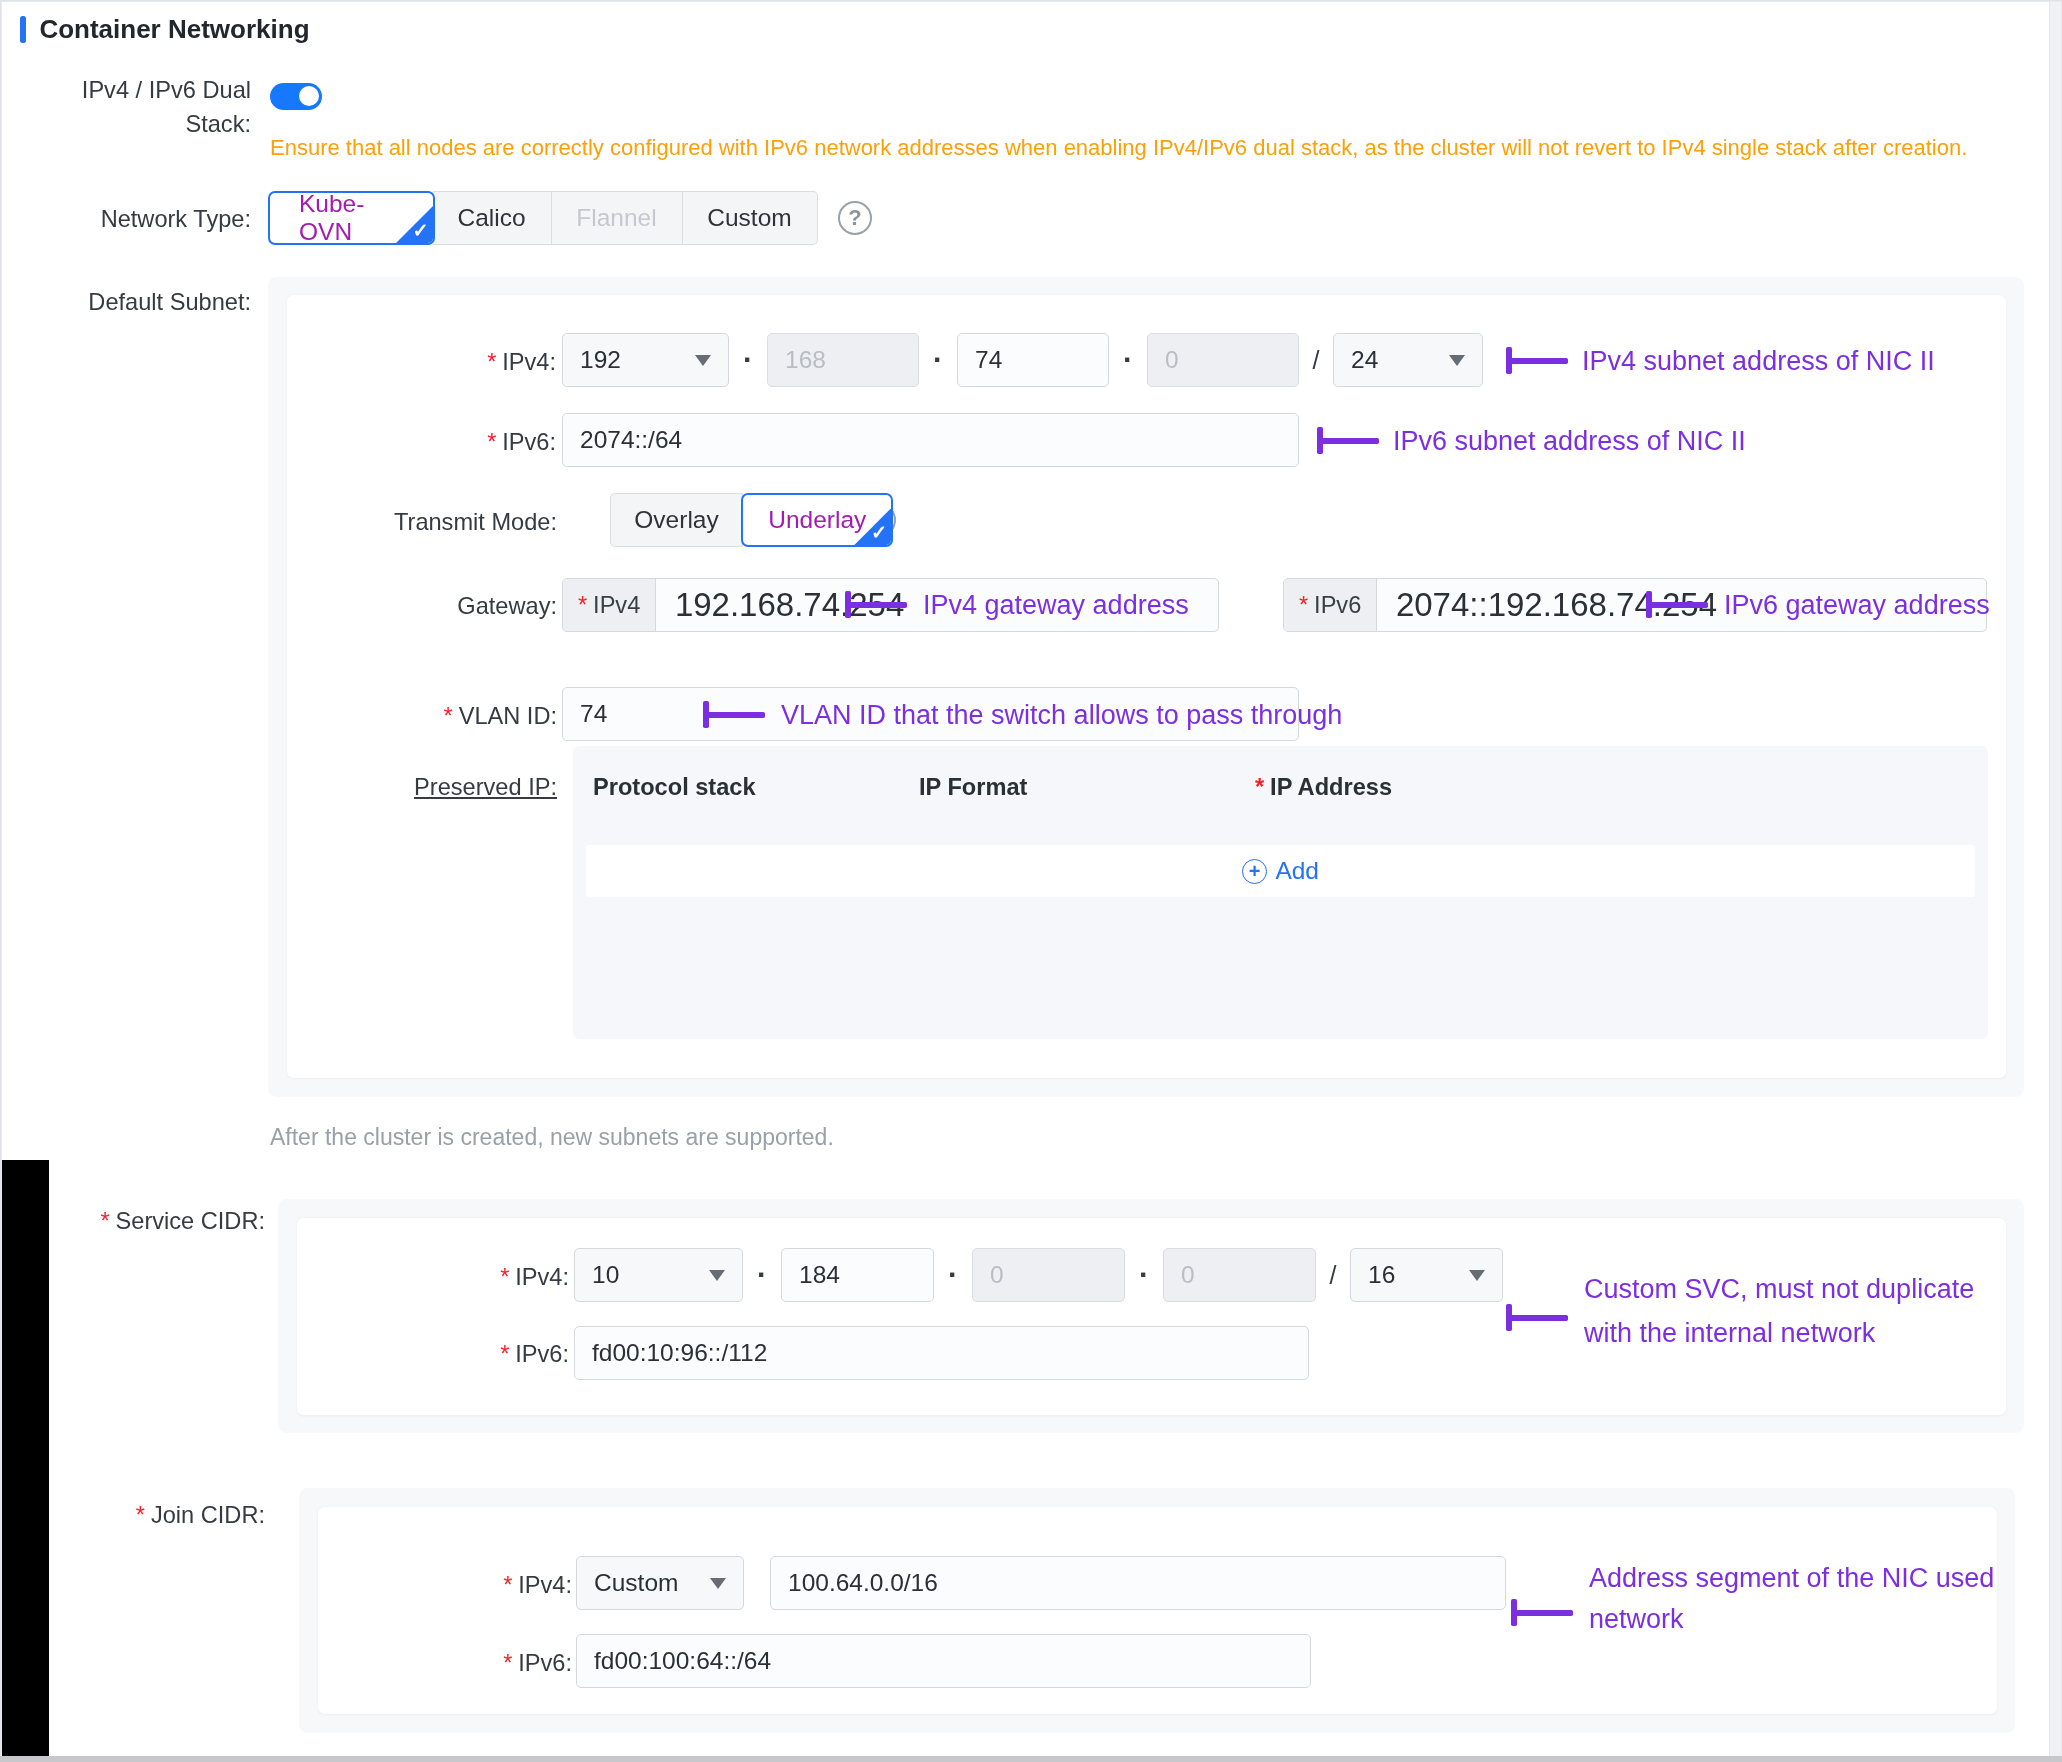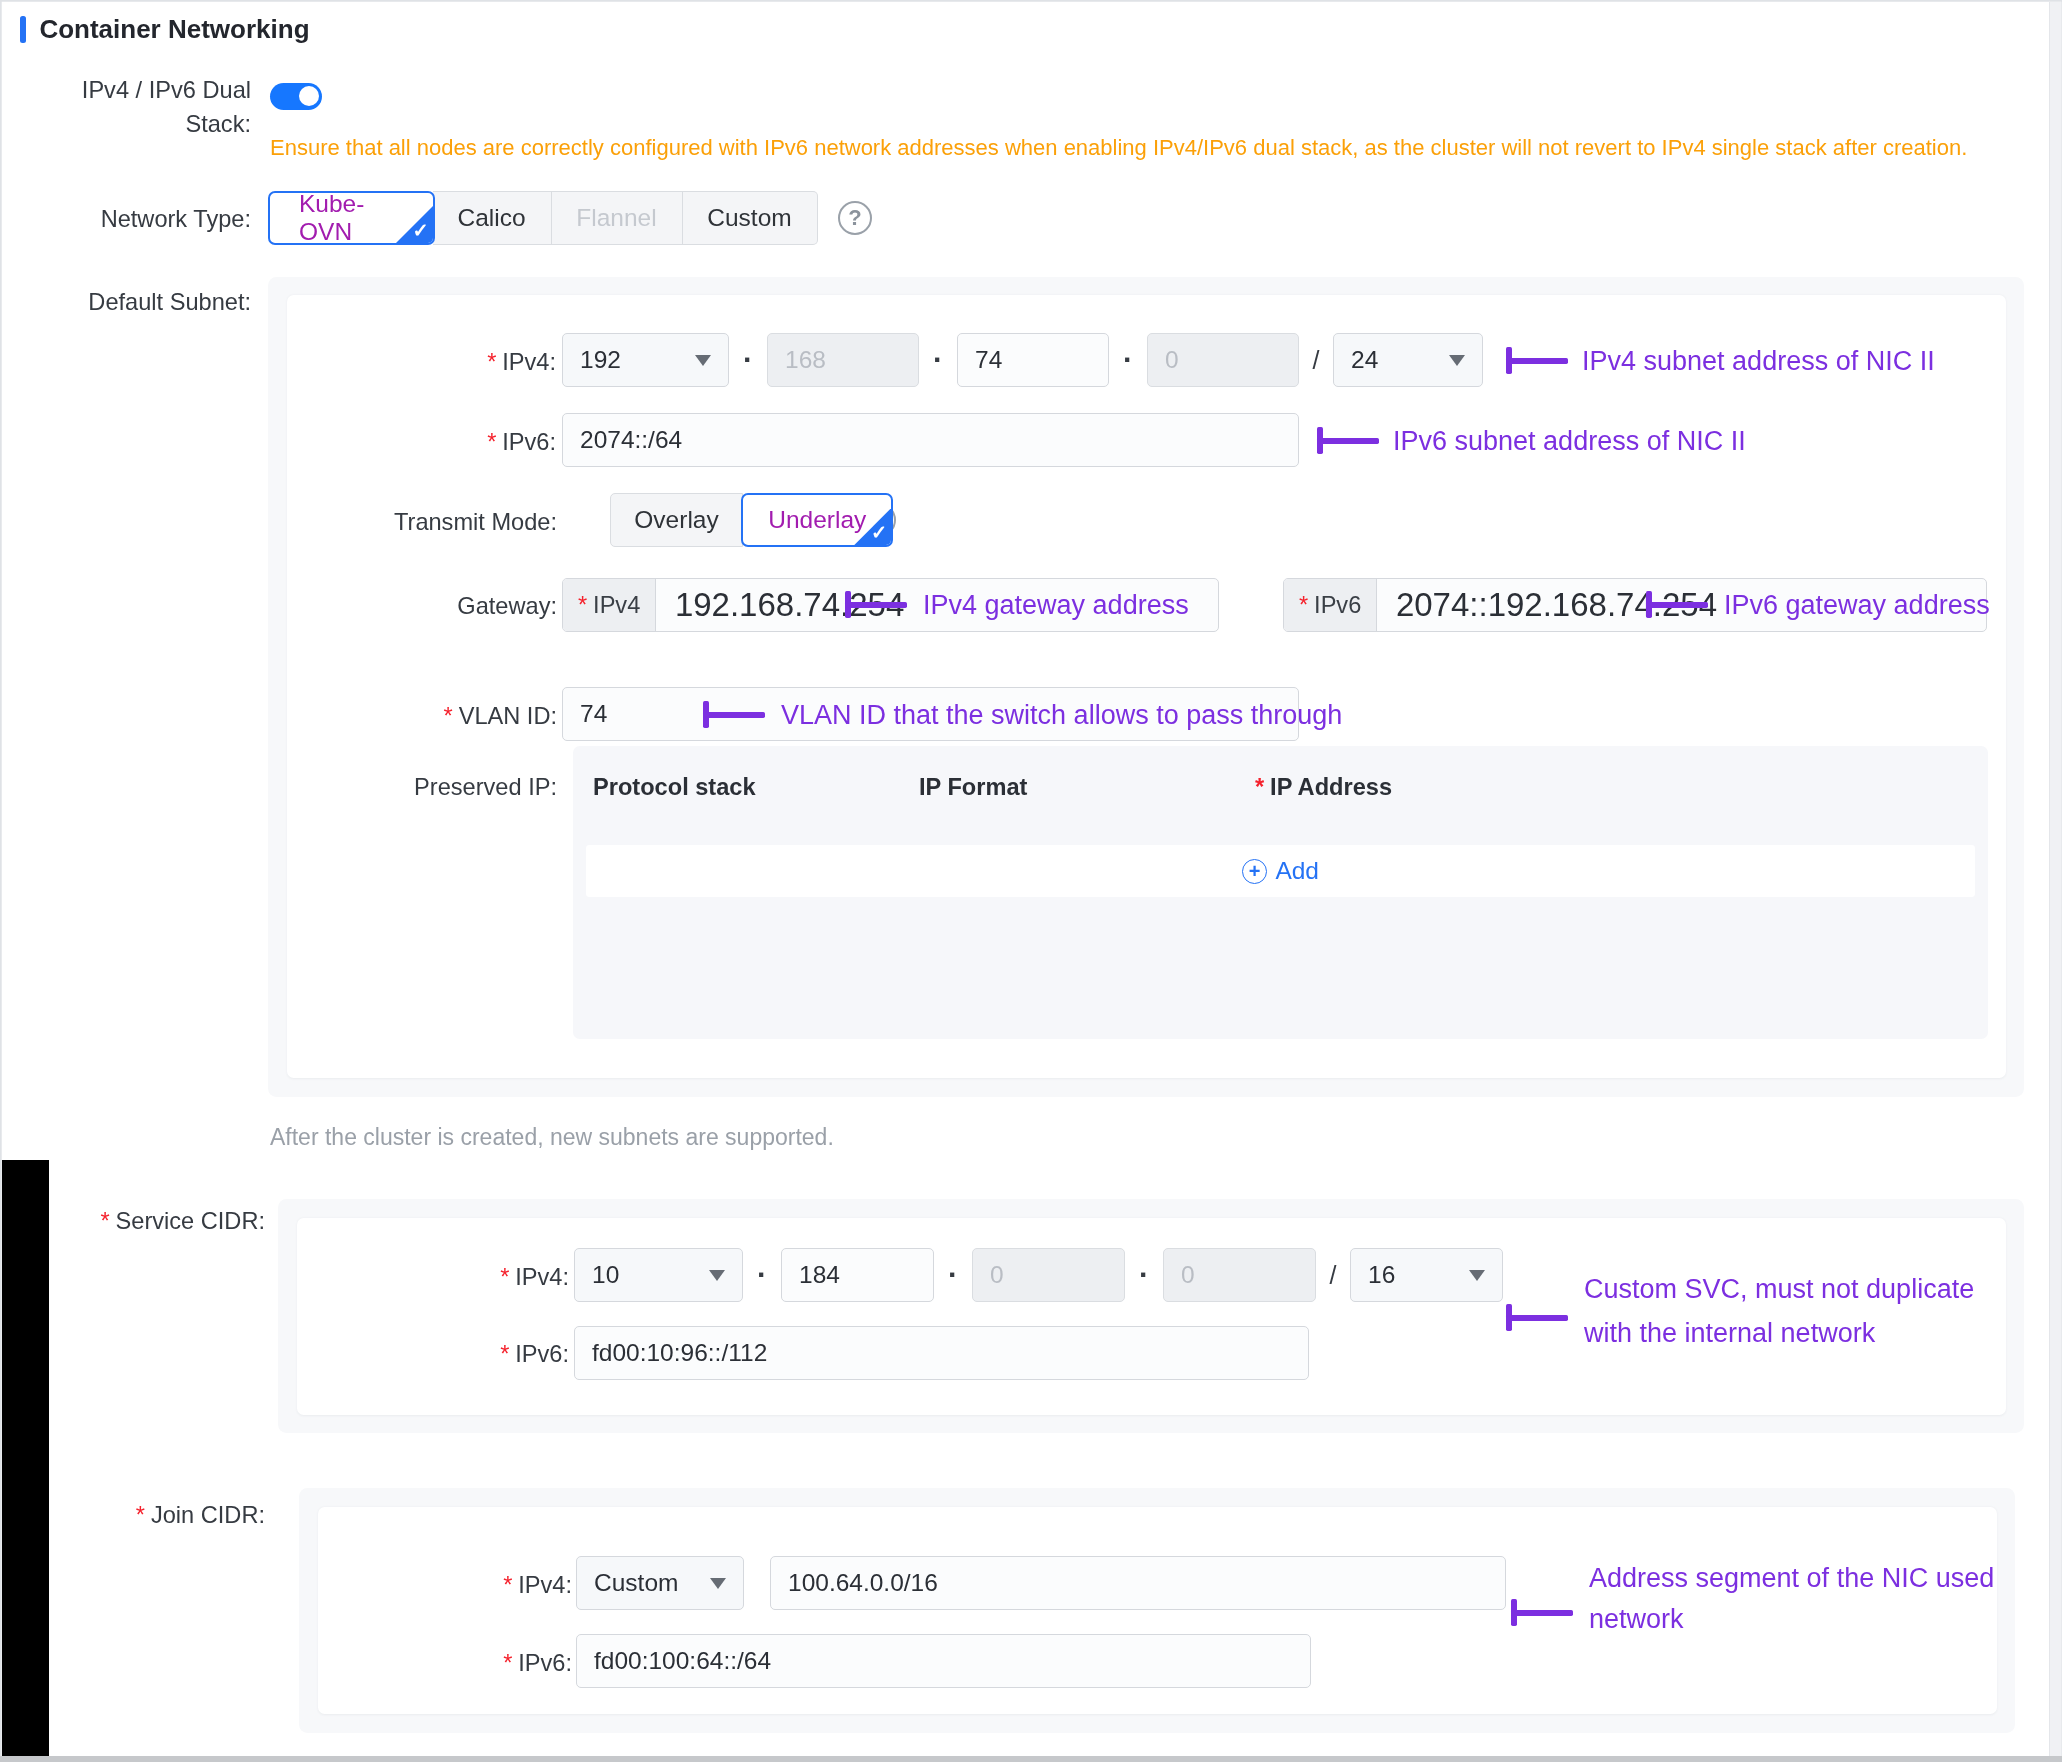--- a/index.html
+++ b/index.html
@@ -195,21 +195,21 @@
 
   <div class="lbl req" style="left:287px;top:699px;width:270px;">VLAN ID:</div>
   <div class="row" style="left:562px;top:687px;">
     <div class="ibox" style="width:737px;">
         <span>74</span>
       </div>
   </div>
   <span class="marker" style="left:703px;top:701px;"></span>
   <div class="anno" style="left:781px;top:695px;">VLAN ID that the switch allows to pass through</div>
 
-  <div class="lbl" style="left:287px;top:770px;width:270px;">Preserved IP:</div>
+  <div class="lbl" style="left:287px;top:770px;width:270px;text-decoration:underline;">Preserved IP:</div>
   <div class="ptable">
     <div class="ptable-head">
       <div class="pt-col1">Protocol stack</div>
       <div class="pt-col2">IP Format</div>
       <div class="pt-col3 req">IP Address</div>
     </div>
     <div class="ptable-add">
       <span class="addicon"></span>
       <span>Add</span>
     </div>

